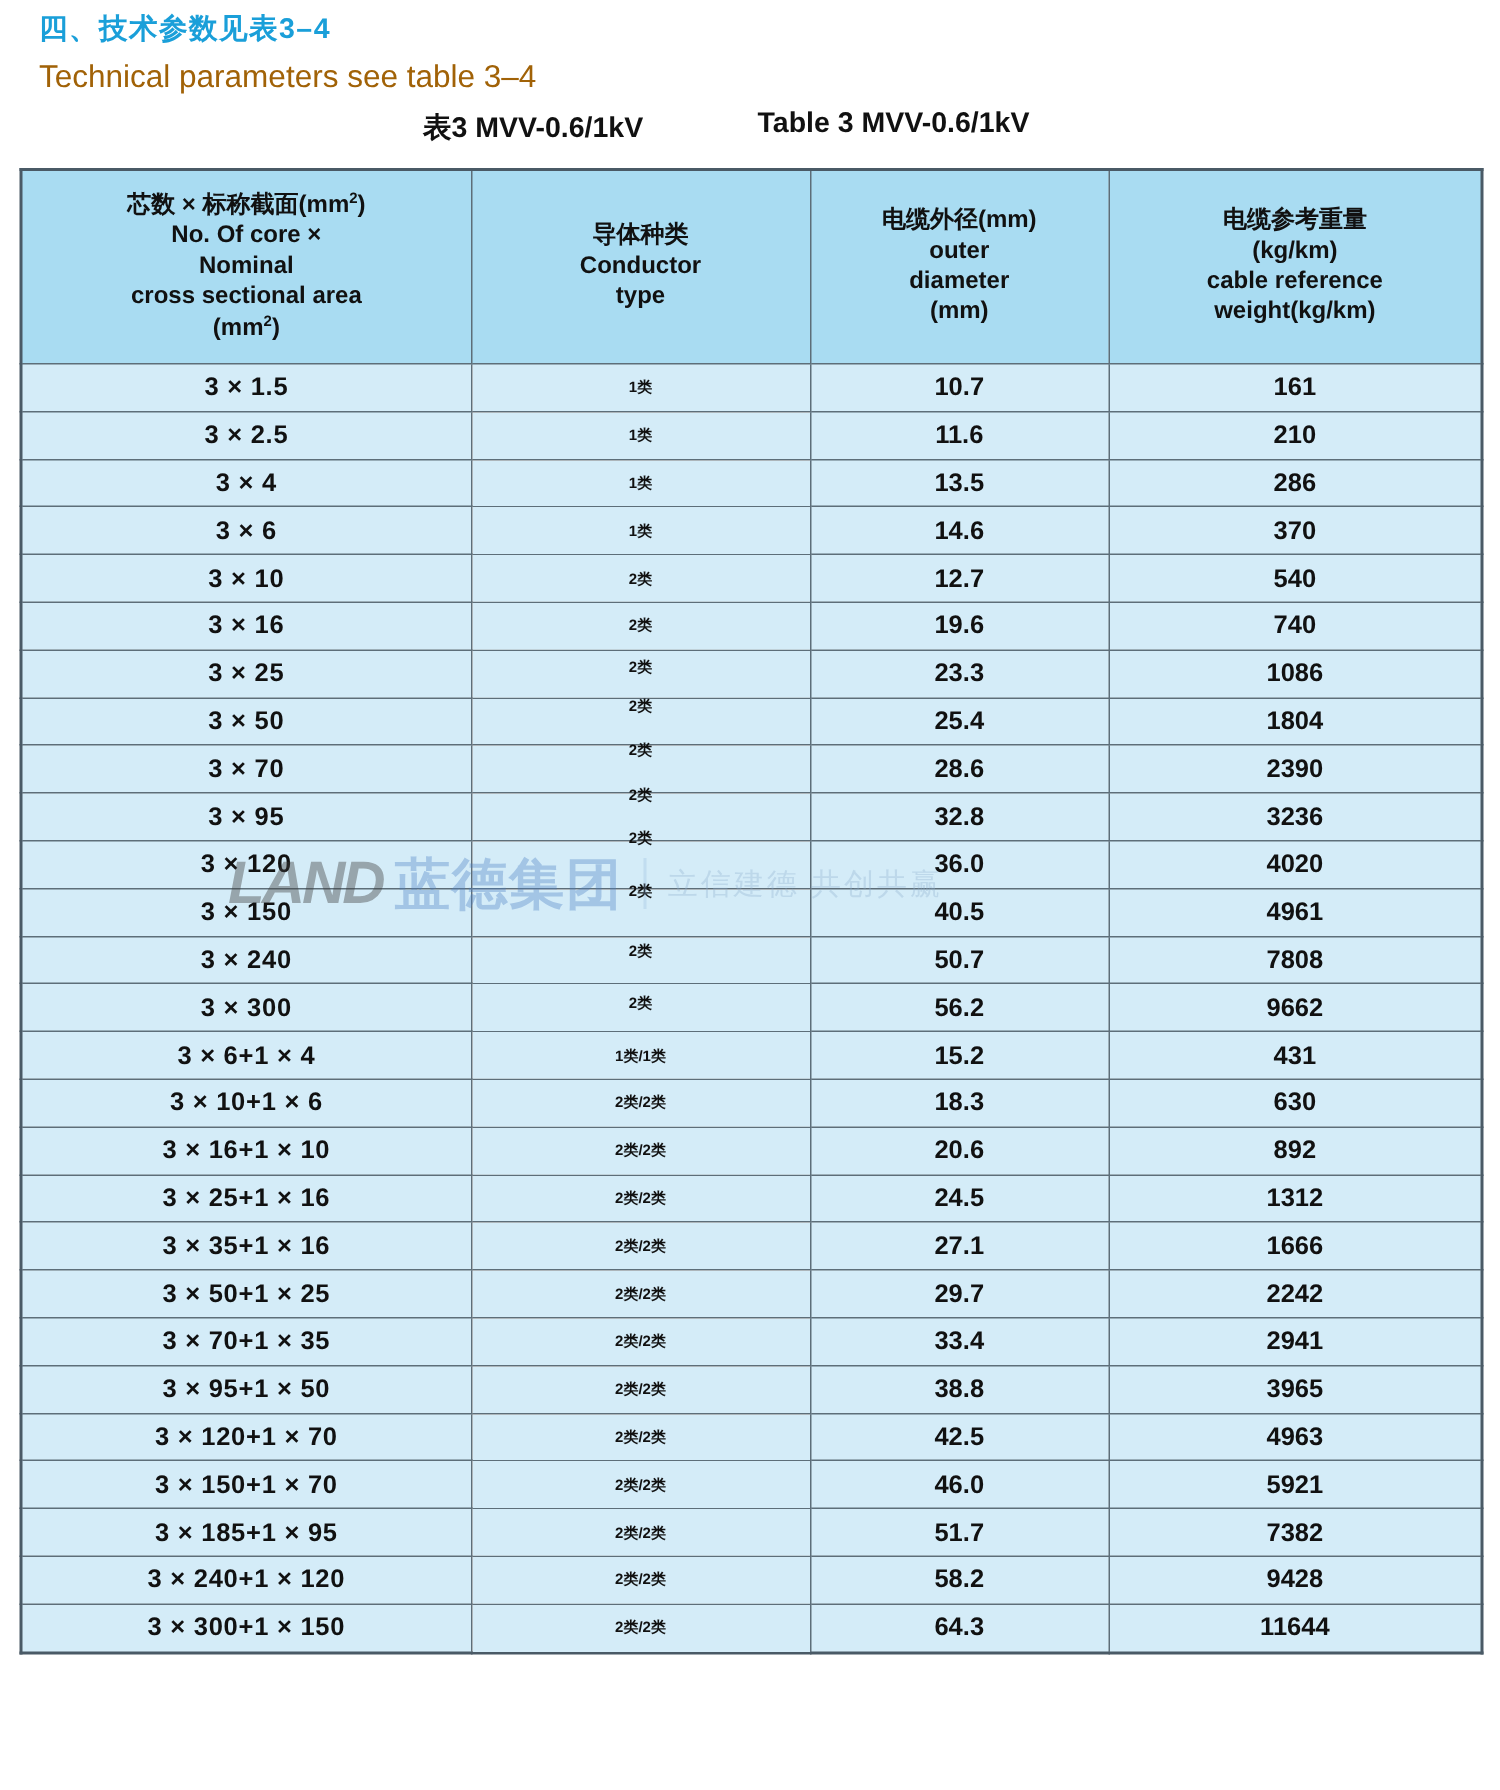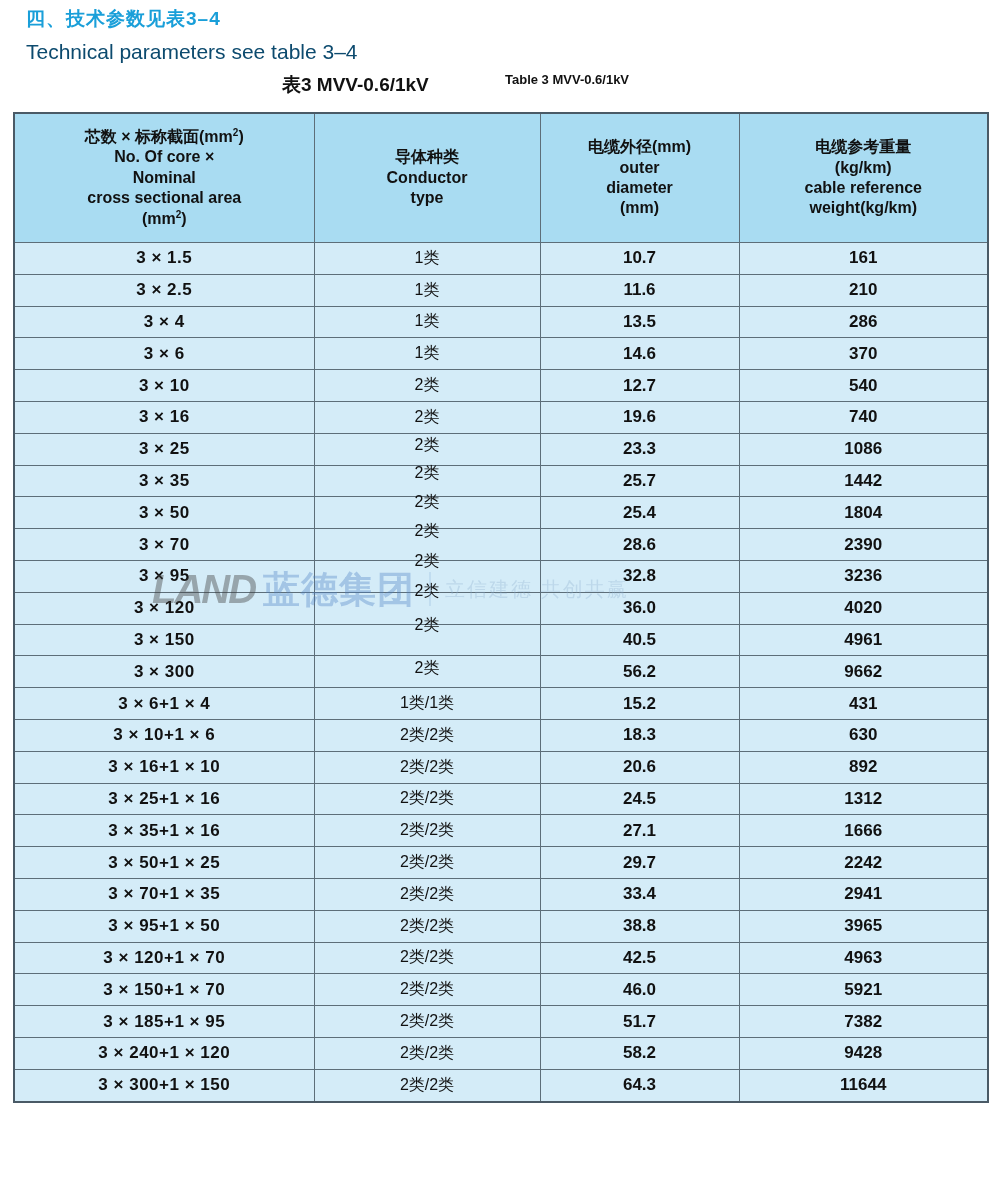--- a/index.html
+++ b/index.html
@@ -26,21 +26,21 @@
     letter-spacing: 1px;
     color: #1a9fd9;
     white-space: nowrap;
   }
   .heading-en {
     position: absolute;
     left: 26px;
     top: 40px;
     font-size: 21px;
     font-weight: normal;
-    color: #0c4a6e;
+    color: #a16207;
     white-space: nowrap;
   }
   .subtitle-row {
     position: absolute;
     left: 0;
     top: 72px;
     width: 1000px;
     height: 26px;
     padding-left: 40px;
   }
@@ -50,21 +50,21 @@
     top: 0;
     font-size: 19px;
     font-weight: bold;
     color: #111;
     white-space: nowrap;
   }
   .subtitle-en {
     position: absolute;
     left: 505px;
     top: 0;
-    font-size: 13px;
+    font-size: 19px;
     font-weight: bold;
     color: #111;
     white-space: nowrap;
   }
 
   
   .table-wrap {
     position: absolute;
     left: 13px;
     top: 112px;
@@ -100,21 +100,21 @@
   table.spec thead th .hdr-line { display: block; white-space: nowrap; }
   table.spec thead th sup { font-size: 10px; vertical-align: super; }
 
   table.spec tbody td {
     height: 30.8px;
     font-size: 17px;
     font-weight: bold;
     white-space: nowrap;
   }
   table.spec tbody td.col-size { letter-spacing: 0.5px; }
-  table.spec tbody td.col-cond { font-weight: normal; font-size: 16px; position: relative; }
+  table.spec tbody td.col-cond { font-weight: bold; font-size: 10px; position: relative; }
   table.spec tbody td.col-cond .cv {
     position: relative;
     display: inline-block;
   }
 
   
   .watermark {
     position: absolute;
     left: 152px;
     top: 566px;
@@ -243,26 +243,20 @@
           <td class="col-dia">19.6</td>
           <td class="col-wt">740</td>
         </tr>
         <tr>
           <td class="col-size">3 × 25</td>
           <td class="col-cond"><span class="cv" style="top: -4px;">2类</span></td>
           <td class="col-dia">23.3</td>
           <td class="col-wt">1086</td>
         </tr>
         <tr>
-          <td class="col-size">3 × 35</td>
-          <td class="col-cond"><span class="cv" style="top: -7px;">2类</span></td>
-          <td class="col-dia">25.7</td>
-          <td class="col-wt">1442</td>
-        </tr>
-        <tr>
           <td class="col-size">3 × 50</td>
           <td class="col-cond"><span class="cv" style="top: -10px;">2类</span></td>
           <td class="col-dia">25.4</td>
           <td class="col-wt">1804</td>
         </tr>
         <tr>
           <td class="col-size">3 × 70</td>
           <td class="col-cond"><span class="cv" style="top: -13px;">2类</span></td>
           <td class="col-dia">28.6</td>
           <td class="col-wt">2390</td>
@@ -277,20 +271,26 @@
           <td class="col-size">3 × 120</td>
           <td class="col-cond"><span class="cv" style="top: -17px;">2类</span></td>
           <td class="col-dia">36.0</td>
           <td class="col-wt">4020</td>
         </tr>
         <tr>
           <td class="col-size">3 × 150</td>
           <td class="col-cond"><span class="cv" style="top: -14px;">2类</span></td>
           <td class="col-dia">40.5</td>
           <td class="col-wt">4961</td>
+        </tr>
+        <tr>
+          <td class="col-size">3 × 240</td>
+          <td class="col-cond"><span class="cv" style="top: -6px;">2类</span></td>
+          <td class="col-dia">50.7</td>
+          <td class="col-wt">7808</td>
         </tr>
         <tr>
           <td class="col-size">3 × 300</td>
           <td class="col-cond"><span class="cv" style="top: -3px;">2类</span></td>
           <td class="col-dia">56.2</td>
           <td class="col-wt">9662</td>
         </tr>
         <tr>
           <td class="col-size">3 × 6+1 × 4</td>
           <td class="col-cond"><span class="cv">1类/1类</span></td>

